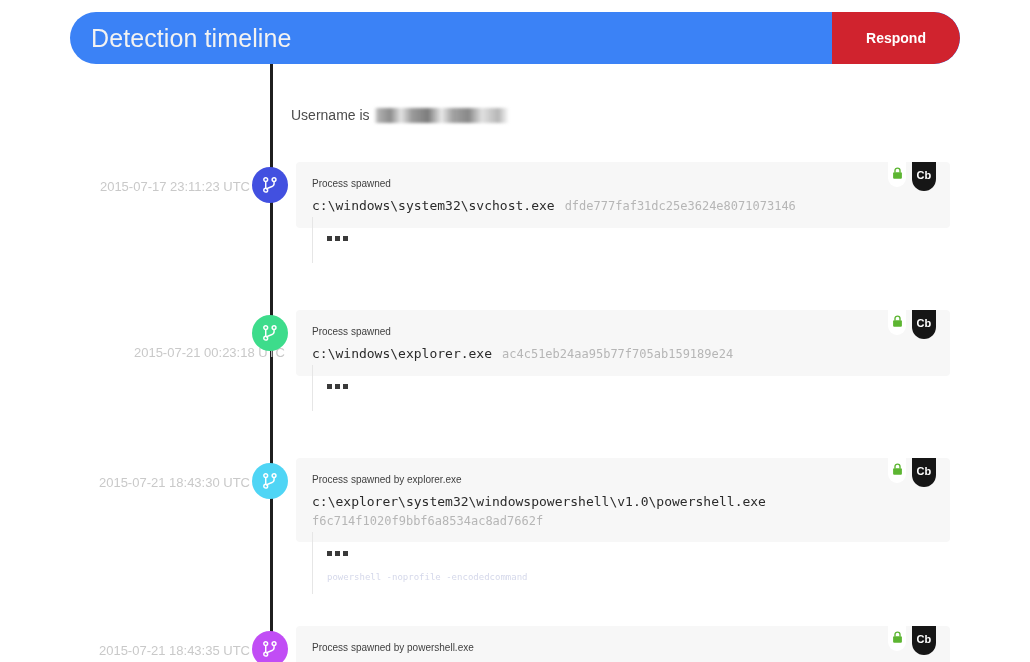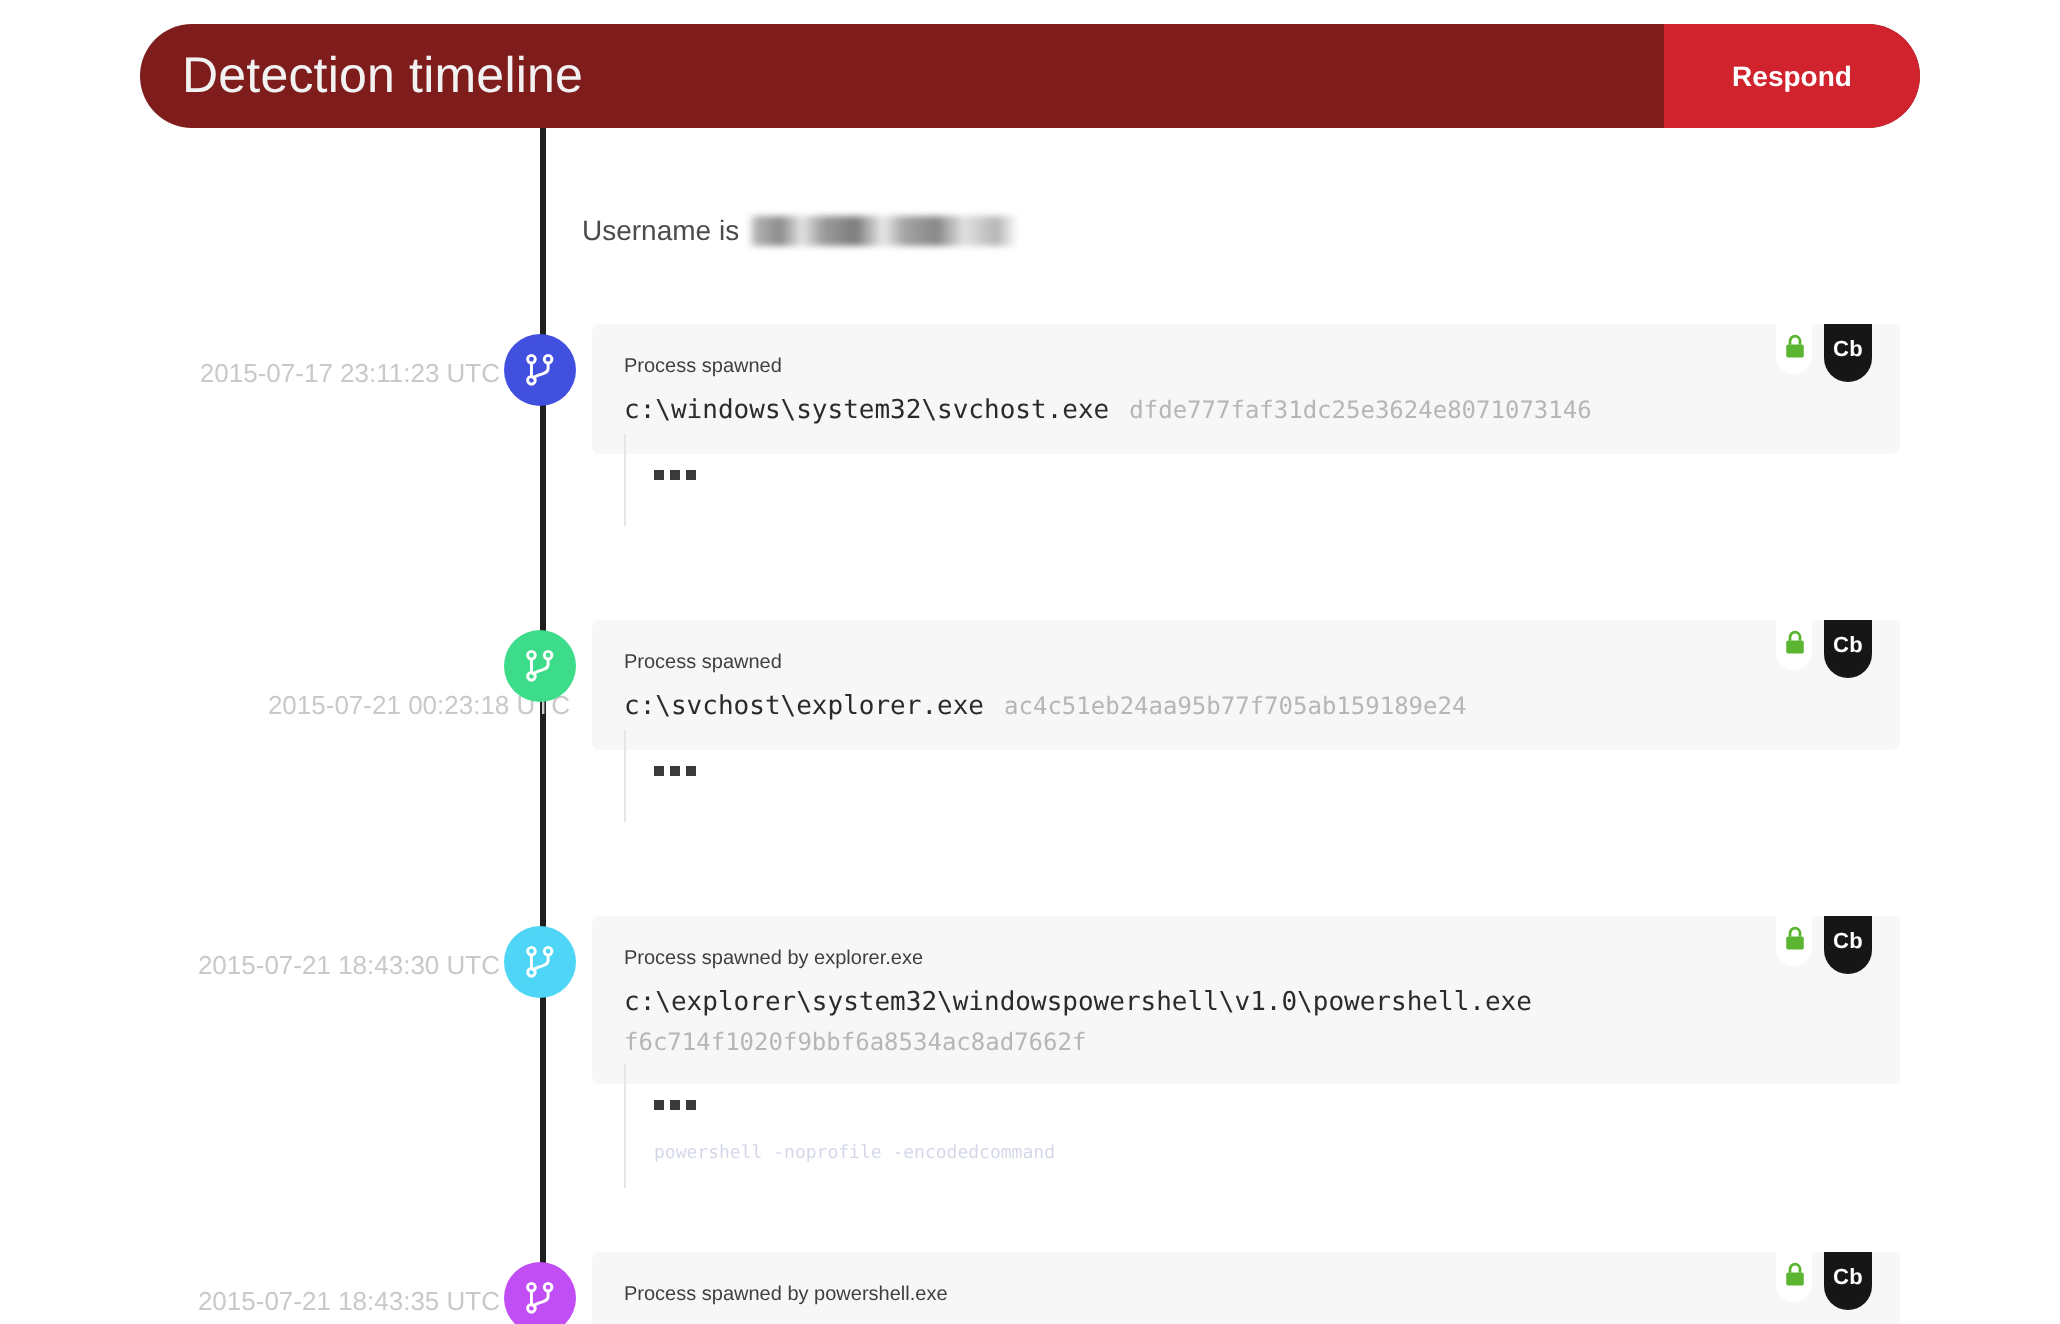--- a/index.html
+++ b/index.html
@@ -18,21 +18,21 @@
     background: #ffffff;
   }
 
   
   .header-bar {
     position: absolute;
     left: 70px;
     top: 12px;
     width: 890px;
     height: 52px;
-    background: #7f1d1d;
+    background: #3b82f6;
     border-radius: 26px;
     display: flex;
     align-items: stretch;
     overflow: hidden;
     z-index: 30;
   }
   .header-title {
     flex: 1 1 auto;
     display: flex;
     align-items: center;
@@ -302,21 +302,21 @@
               <circle cx="4.2" cy="3.2" r="1.7"></circle>
               <circle cx="11.6" cy="3.2" r="1.7"></circle>
               <circle cx="4.2" cy="12.6" r="1.7"></circle>
               <path d="M4.2 4.9 L4.2 10.9"></path>
               <path d="M11.6 4.9 L11.6 7.2 C11.6 9.2 9.6 9.6 7.6 10.2 C6.2 10.7 5.2 11.2 4.6 11.9"></path>
             </g>
           </svg>
         </div>
         <div class="event-card" style="top: 246px;">
           <div class="card-title">Process spawned</div>
-          <div class="card-path"><span>c:\svchost\explorer.exe</span><span class="card-hash">ac4c51eb24aa95b77f705ab159189e24</span></div>
+          <div class="card-path"><span>c:\windows\explorer.exe</span><span class="card-hash">ac4c51eb24aa95b77f705ab159189e24</span></div>
           <div class="badge-group">
             <div class="badge-lock">
               <svg width="11" height="13" viewBox="0 0 11 13" aria-hidden="true">
                 <path d="M3 5.4 V3.6 a2.5 2.5 0 0 1 5 0 V5.4" fill="none" stroke="#5cb531" stroke-width="1.4"></path>
                 <rect x="1.1" y="5.2" width="8.8" height="6.6" rx="1.1" fill="#5cb531"></rect>
               </svg>
             </div>
             <div class="badge-cb">Cb</div>
           </div>
         </div>

